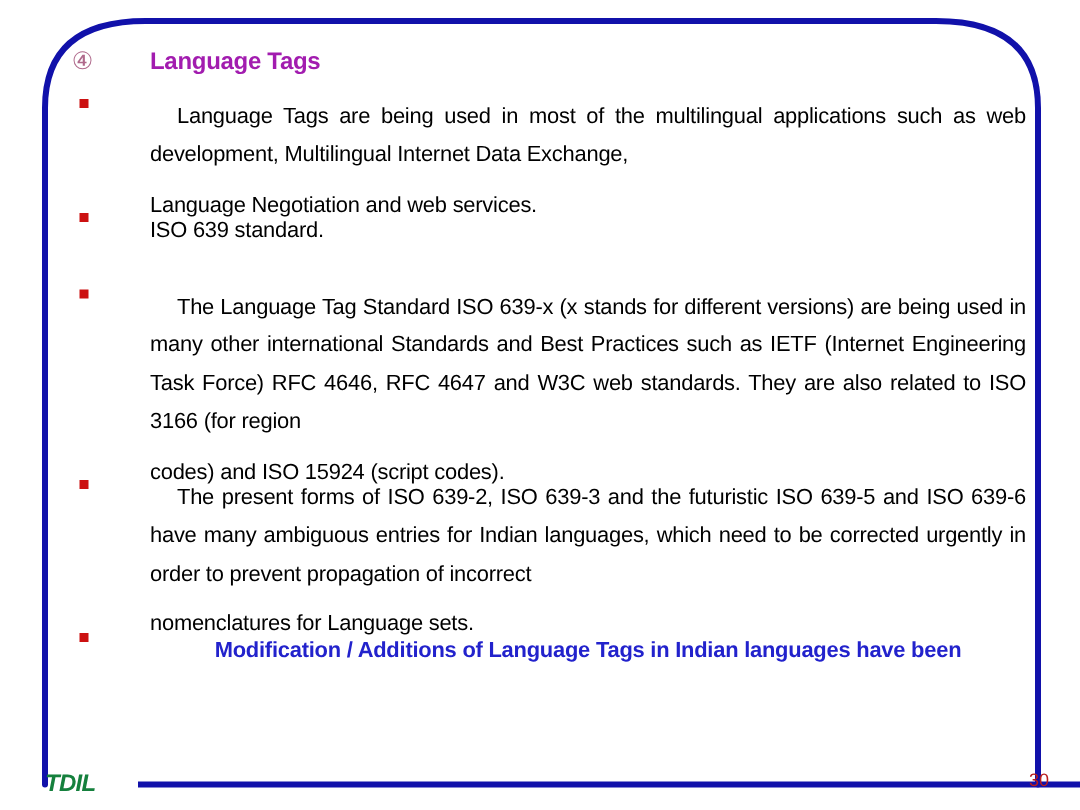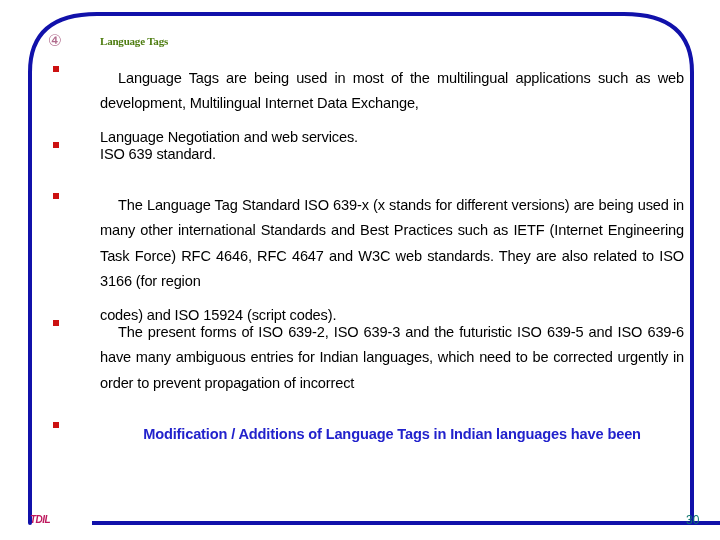--- a/index.html
+++ b/index.html
@@ -55,27 +55,26 @@
     text-align: center;
     font-family: "DejaVu Sans", sans-serif;
     font-size: 16px;
     line-height: 20px;
     color: #b06a8c;
   }
   .heading-text {
     position: absolute;
     left: 56px;
     top: 0px;
-    font-size: 11px;
+    font-size: 16px;
     line-height: 21px;
     font-weight: bold;
-    color: #4d7c0f;
+    color: #a21caf;
     letter-spacing: -0.2px;
     white-space: nowrap;
-    font-family: Liberation Serif, serif;
   }
 
   
   .bullet-block {
     position: absolute;
     left: 44px;
     width: 648px;
   }
   .bullet-square {
     position: absolute;
@@ -124,32 +123,32 @@
     left: 92px;
     top: 521px;
     width: 628px;
     height: 4px;
     background: #1111aa;
   }
   #footer-brand {
     position: absolute;
     left: 30px;
     top: 514px;
-    font-size: 10px;
+    font-size: 16px;
     font-weight: bold;
     font-style: italic;
-    color: #be185d;
+    color: #15803d;
     letter-spacing: -0.5px;
   }
   #page-number {
     position: absolute;
     left: 686px;
     top: 513px;
     font-size: 12px;
-    color: #0f766e;
+    color: #b91c1c;
   }
 </style>
 </head>
 <body>
 
 <div id="slide">
 
   <svg id="frame-svg" viewBox="0 0 720 540" xmlns="http://www.w3.org/2000/svg">
 
     <path d="M 30 523 L 30 72 Q 30 14 97 14 L 624 14 Q 692 14 692 72 L 692 523" fill="none" stroke="#1111aa" stroke-width="4" stroke-linecap="round"></path>
@@ -191,20 +190,21 @@
       </div>
     </div>
 
     <div class="bullet-block" style="top:312px;">
       <span class="bullet-square"></span>
       <div class="bullet-body">
         <p><span class="indent"></span><span>The present forms of ISO 639-2, ISO 639-3 and the futuristic ISO 639-5</span>
            <span>and ISO 639-6 have many ambiguous entries for Indian languages, which</span>
            <span>need to be corrected urgently in order to prevent propagation of incorrect</span>
         </p>
+        <p class="lastline"><span>nomenclatures for Language sets.</span></p>
       </div>
     </div>
 
     <div class="bullet-block" style="top:414px;">
       <span class="bullet-square"></span>
       <div class="bullet-body accent">
         <p><span>Modification / Additions of Language Tags in Indian languages have been</span></p>
       </div>
     </div>
 

